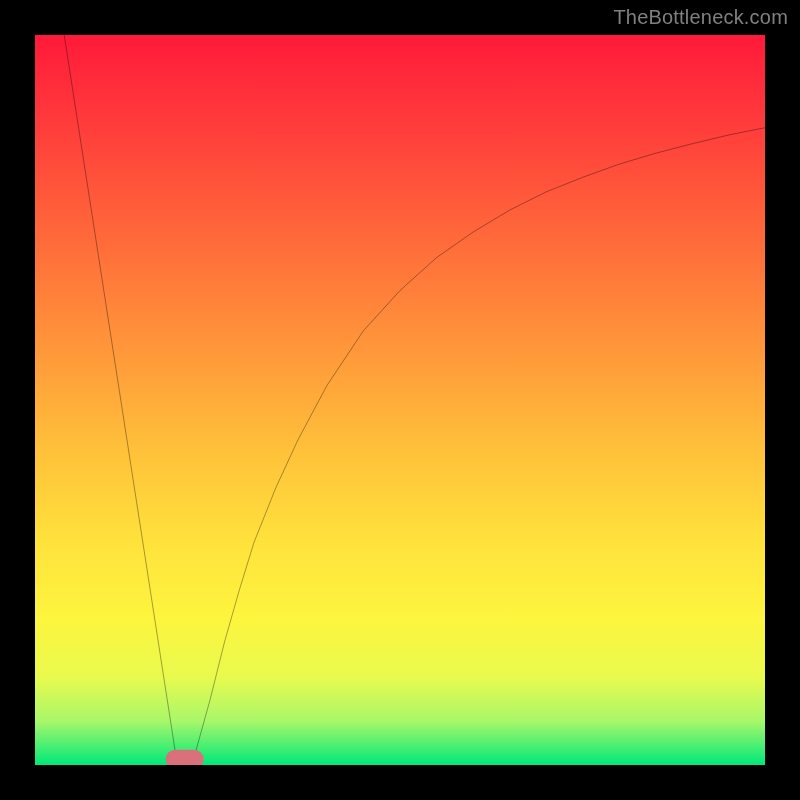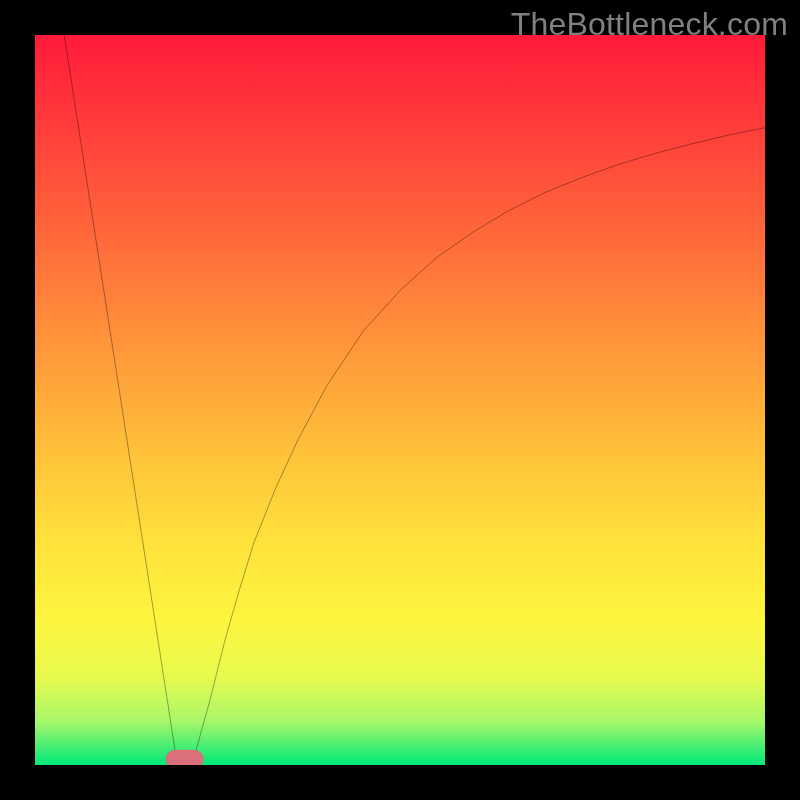--- a/index.html
+++ b/index.html
@@ -23,21 +23,21 @@
     top: 35px;
     width: 730px;
     height: 730px;
     overflow: hidden;
   }
   .watermark {
     position: absolute;
     top: 6px;
     right: 12px;
     color: #808080;
-    font-size: 32px;
+    font-size: 20px;
     font-weight: 400;
     letter-spacing: 0.2px;
     user-select: none;
   }
   svg { display: block; }
 </style>
 </head>
 <body>
 
 <div class="frame">

